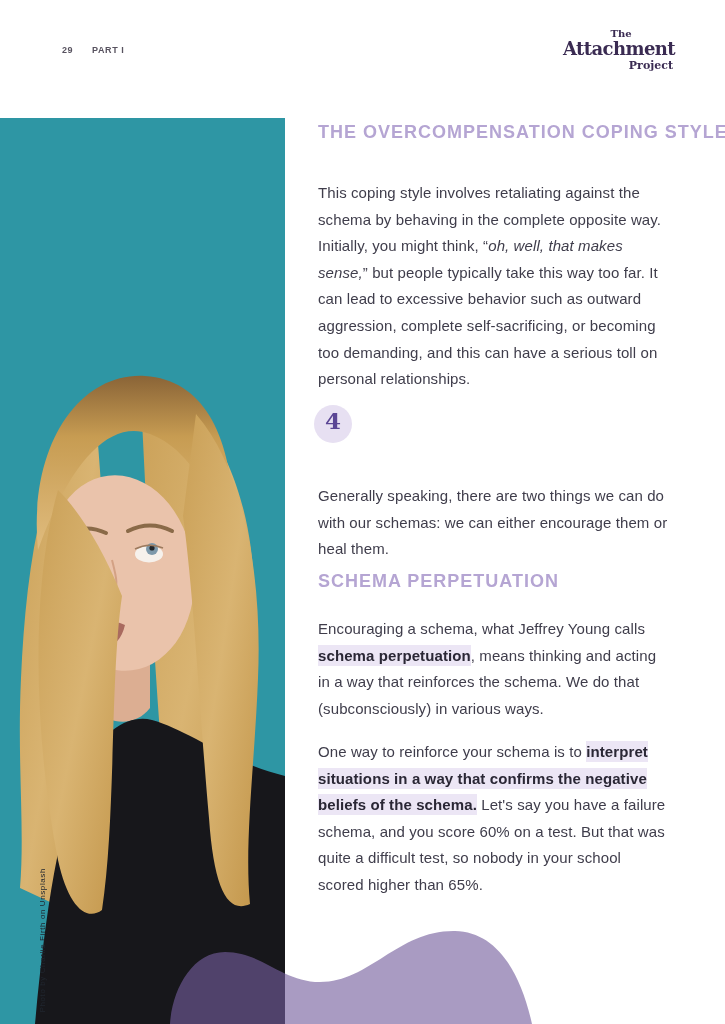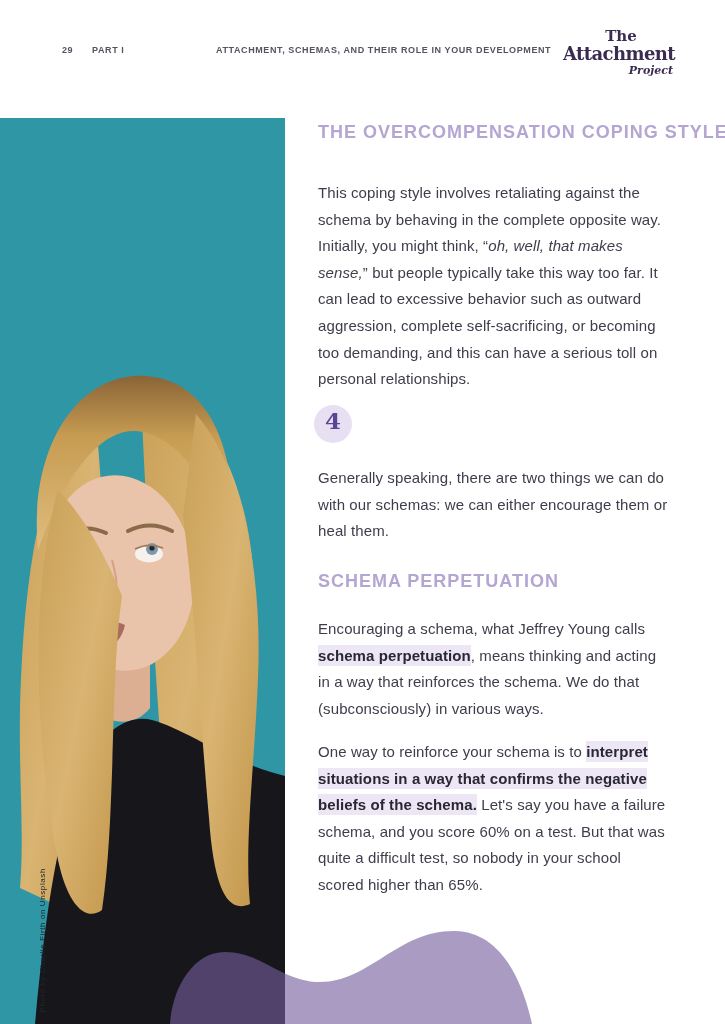--- a/index.html
+++ b/index.html
@@ -22,23 +22,23 @@
   }
   .hdr-page{left:62px;}
   .hdr-part{left:92px;}
   .hdr-title{left:216px;}
   .logo{
     position:absolute;top:29px;right:50px;width:112px;
     color:var(--purple-dark,#3a2b52);
     font-family:"DejaVu Serif",serif;font-weight:bold;
     line-height:1;
   }
-  .logo .logo-the{font-size:15px;text-align:center;margin-left:4px;margin-bottom:1px;}
+  .logo .logo-the{font-size:10px;text-align:center;margin-left:4px;margin-bottom:1px;}
   .logo .logo-name{font-size:18px;letter-spacing:-0.6px;text-align:center;}
-  .logo .logo-proj{font-size:11px;text-align:right;margin-top:2px;margin-right:2px;font-style:italic;}
+  .logo .logo-proj{font-size:11px;text-align:right;margin-top:2px;margin-right:2px;}
 
   
   .photo{
     position:absolute;left:0;top:118px;width:285px;height:906px;
     background:var(--teal,#2e96a4);
     z-index:1;
   }
   .photo svg{display:block;width:285px;height:906px;}
   .photo-credit{
     position:absolute;left:38px;bottom:12px;
@@ -65,21 +65,21 @@
   }
   .sh-coping{top:122px;}
   .sh-perp{top:571px;}
   .para{
     position:absolute;left:0;width:350px;
     font-size:15px;line-height:26.6px;
     color:var(--body-text,#3f3d4b);
     letter-spacing:0.1px;
   }
   .p1{top:152px;margin-top:28px;}
-  .p2{top:450px;}
+  .p2{top:468px;}
   .p3{top:601px;}
   .p4{top:724px;}
   .para .it{font-style:italic;}
   .para .bh{
     font-weight:bold;color:#2a2735;
     background:var(--highlight,#ece6f5);
     box-decoration-break:clone;-webkit-box-decoration-break:clone;
     padding:2px 0;
   }
 
@@ -103,21 +103,20 @@
   }
 </style>
 </head>
 <body>
 
 <div class="page">
 
   <div class="header">
     <span class="hdr-txt hdr-page">29</span>
     <span class="hdr-txt hdr-part">PART I</span>
-    <span class="hdr-txt hdr-title">ATTACHMENT, SCHEMAS, AND THEIR ROLE IN YOUR DEVELOPMENT</span>
     <div class="logo">
       <div class="logo-the">The</div>
       <div class="logo-name">Attachment</div>
       <div class="logo-proj">Project</div>
     </div>
   </div>
 
   <div class="photo">
     <svg viewBox="0 0 285 906">
       <defs>

